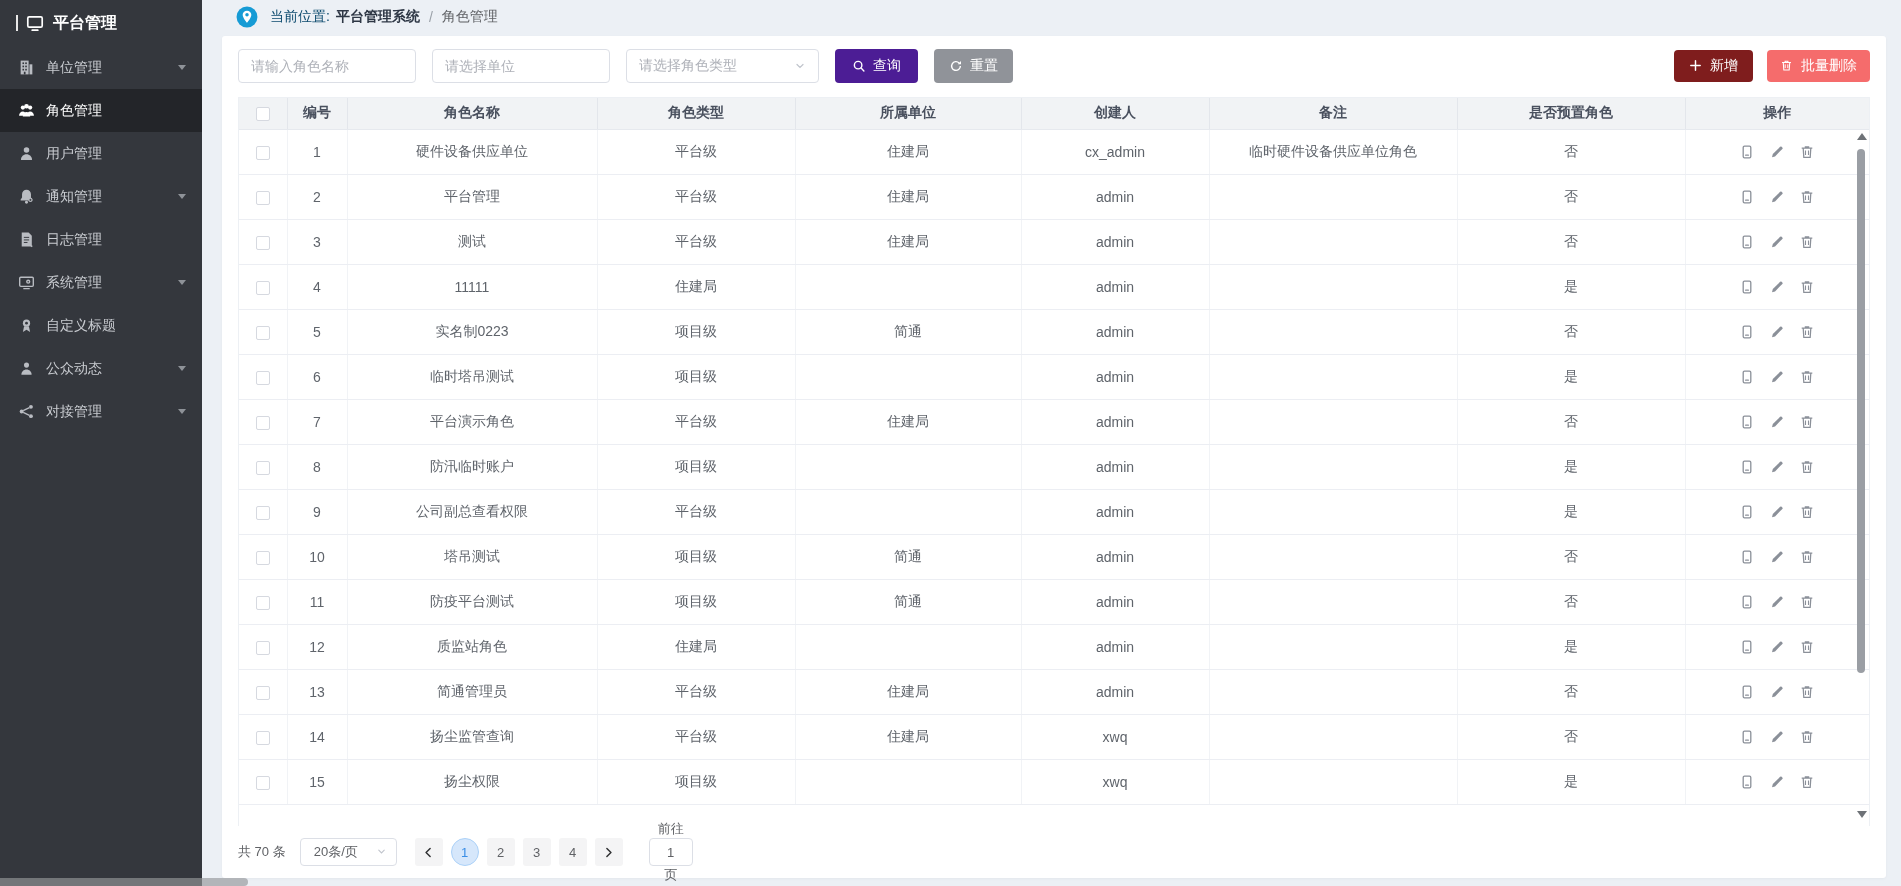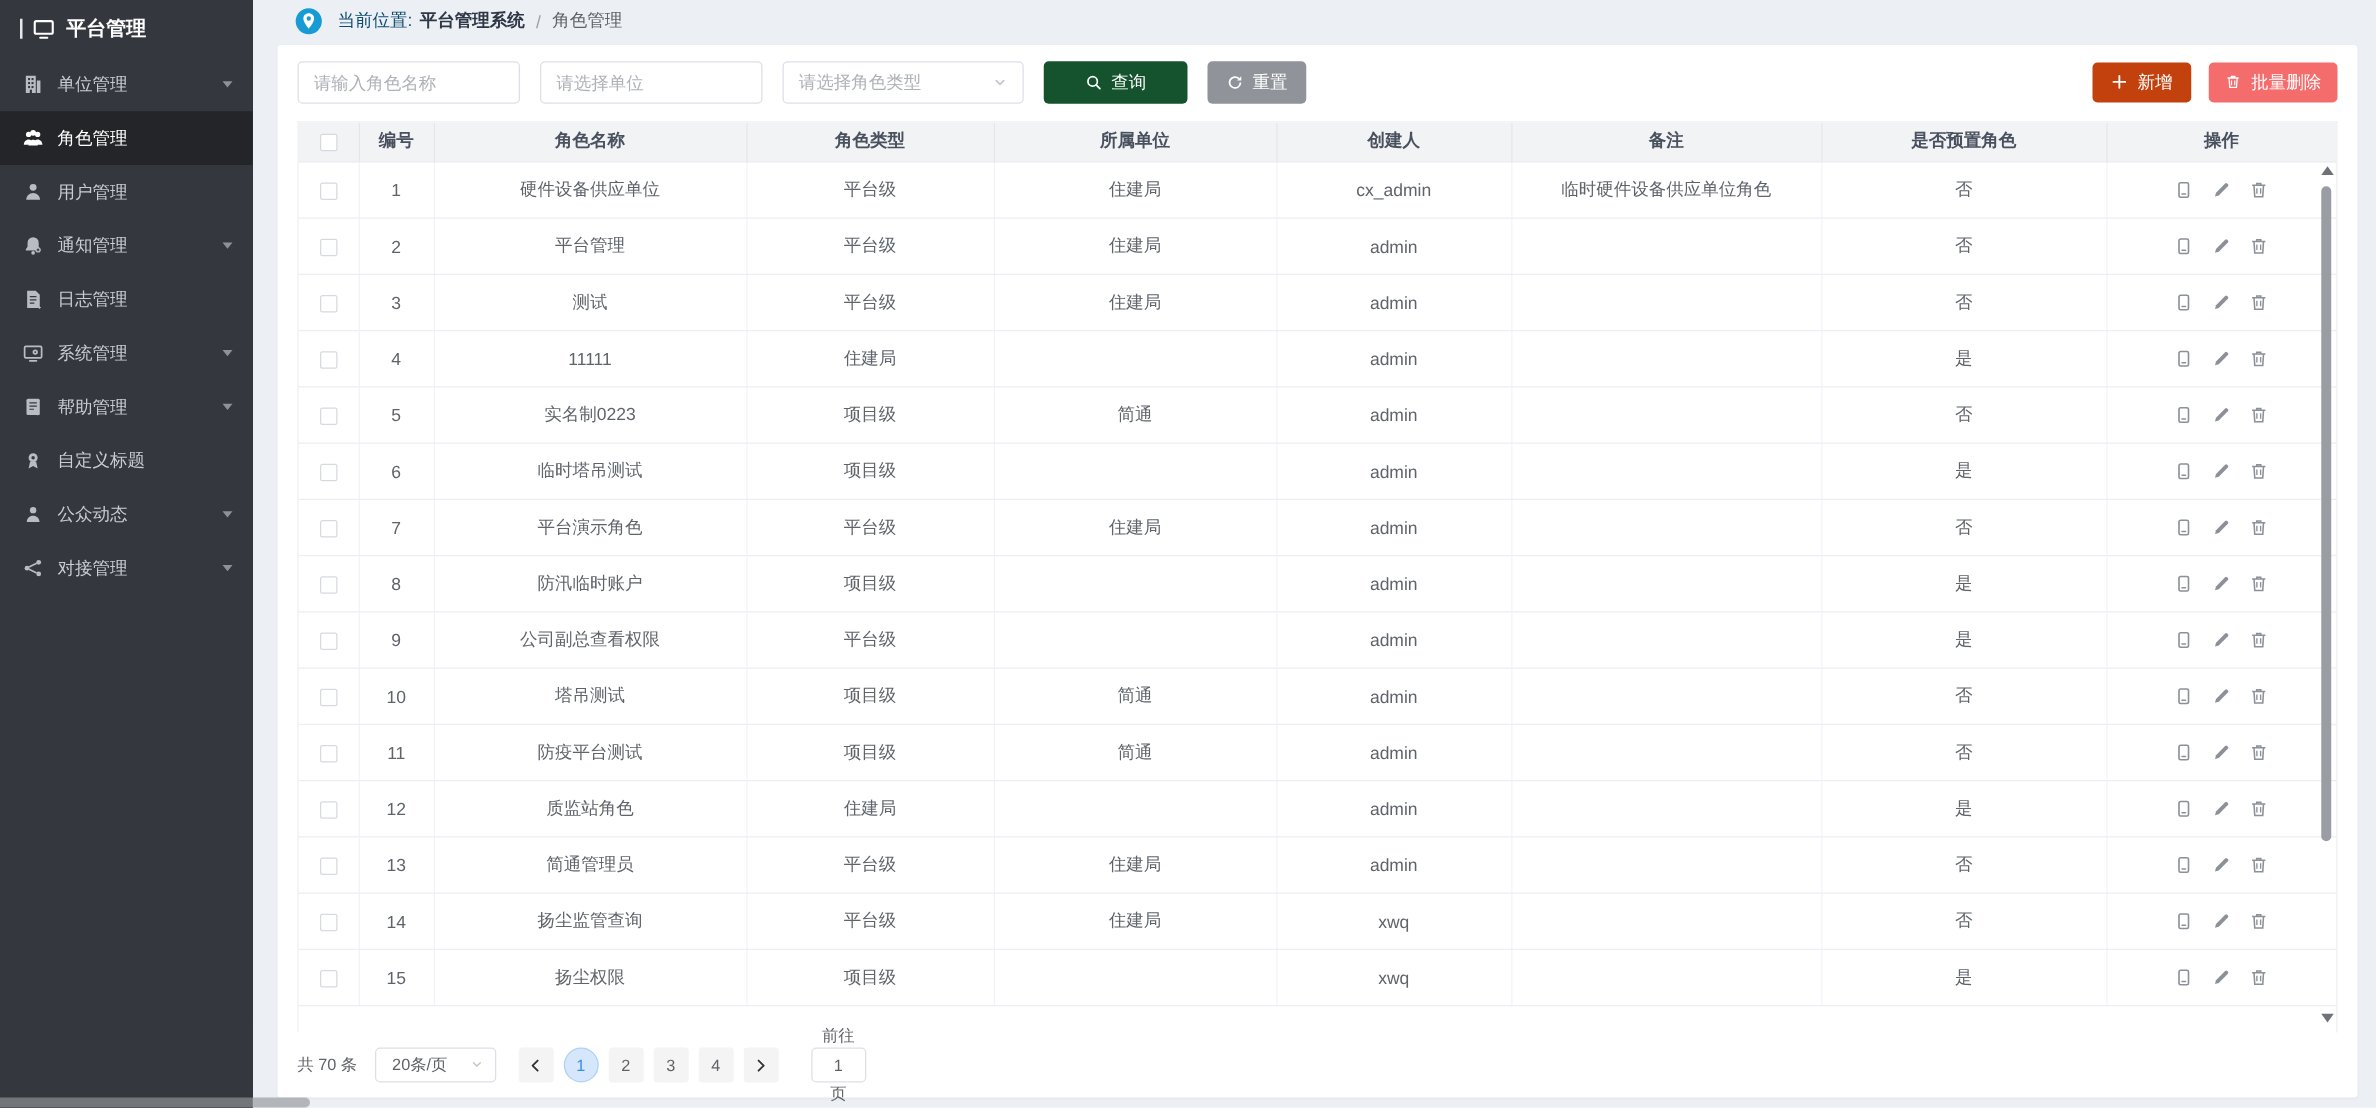--- a/index.html
+++ b/index.html
@@ -41,24 +41,24 @@
     font-family:inherit; background:#fff; }
   .tb-input::placeholder { color:#aeb1b8; }
   .tb-select { width:193px; height:34px; border:1px solid #dcdfe6; border-radius:4px;
     padding:0 12px; margin-right:16px; display:flex; align-items:center; color:#aeb1b8;
     background:#fff; cursor:pointer; }
   .tb-select .sel-label { flex:1; }
   .btn { height:34px; border:none; border-radius:4px; color:#fff; font-size:14px;
     display:inline-flex; align-items:center; justify-content:center; cursor:pointer;
     font-family:inherit; }
   .btn .icn { width:14px; height:14px; margin-right:7px; display:inline-flex; }
-  .btn-search { background:#14532d; padding:0 33px; }
+  .btn-search { background:#4c1d95; padding:0 17px; }
   .btn-reset { background:#909399; padding:0 15px; margin-left:16px; }
   .tb-right { margin-left:auto; display:flex; }
-  .btn-add { background:#c2410c; height:32px; padding:16px 15px; }
+  .btn-add { background:#7f1d1d; height:32px; padding:16px 15px; }
   .btn-batch-del { background:#f56c6c; height:32px; padding:0 13px; margin-left:14px; }
 
   
   .table-wrap { margin:2px 16px 0 16px; border:1px solid #edf0f4; border-bottom:none; position:relative; flex:1; overflow:hidden; }
   table { width:100%; border-collapse:collapse; table-layout:fixed; }
   th { background:#f1f3f5; height:31px; font-size:14px; font-weight:bold; color:#49505e;
     border-right:1px solid #e3e6eb; border-bottom:1px solid #e6e9ee; text-align:center; }
   th:last-child { border-right:none; }
   td { height:45px; text-align:center; font-size:14px; color:#5f646b;
     border-right:1px solid #f1f3f6; border-bottom:1px solid #eceef3; background:#fff;
@@ -183,31 +183,20 @@
       <div class="menu-item">
         <span class="icn">
           <svg viewBox="0 0 16 16" width="17" height="17">
             <rect x="1.6" y="3" width="12.8" height="8.6" rx="1" fill="none" stroke="currentColor" stroke-width="1.3"></rect>
             <path d="M5.5 13.8h5" stroke="currentColor" stroke-width="1.3" stroke-linecap="round"></path>
             <circle cx="9.6" cy="7.2" r="2" fill="currentColor"></circle>
             <circle cx="9.6" cy="7.2" r=".7" fill="#34373d"></circle>
           </svg>
         </span>
         <span class="menu-label">系统管理</span>
-        <span class="caret"></span>
-      </div>
-      <div class="menu-item">
-        <span class="icn">
-          <svg viewBox="0 0 16 16" width="17" height="17" fill="currentColor">
-            <rect x="3" y="1.8" width="10" height="12.4" rx="1.2"></rect>
-            <path d="M5.2 5h5.6M5.2 7.4h5.6M5.2 9.8h3.4" stroke="#34373d" stroke-width=".9"></path>
-            <path d="M9.5 11l3.6 2.6-2 .8z"></path>
-          </svg>
-        </span>
-        <span class="menu-label">帮助管理</span>
         <span class="caret"></span>
       </div>
       <div class="menu-item">
         <span class="icn">
           <svg viewBox="0 0 16 16" width="17" height="17" fill="currentColor">
             <circle cx="8" cy="5.8" r="3.4"></circle>
             <circle cx="8" cy="5.8" r="1.3" fill="#34373d"></circle>
             <path d="M5.7 8.9 4.6 14l3.4-1.9L11.4 14l-1.1-5.1z"></path>
           </svg>
         </span>

